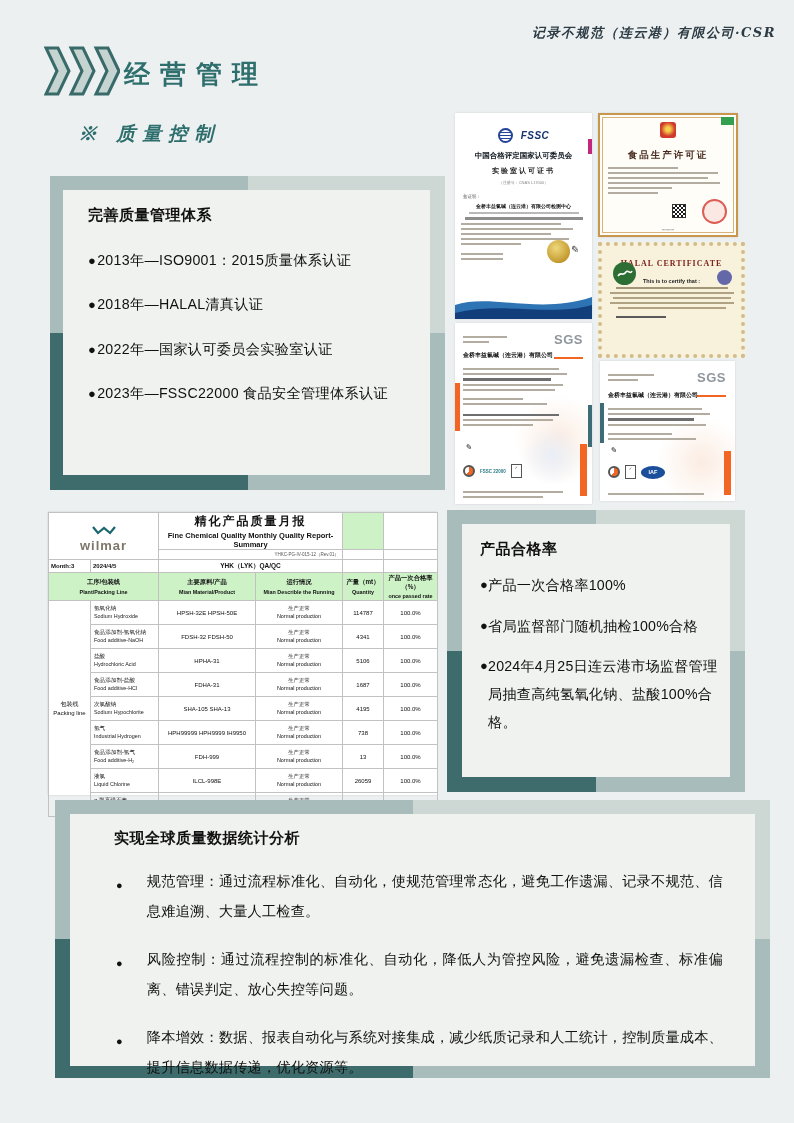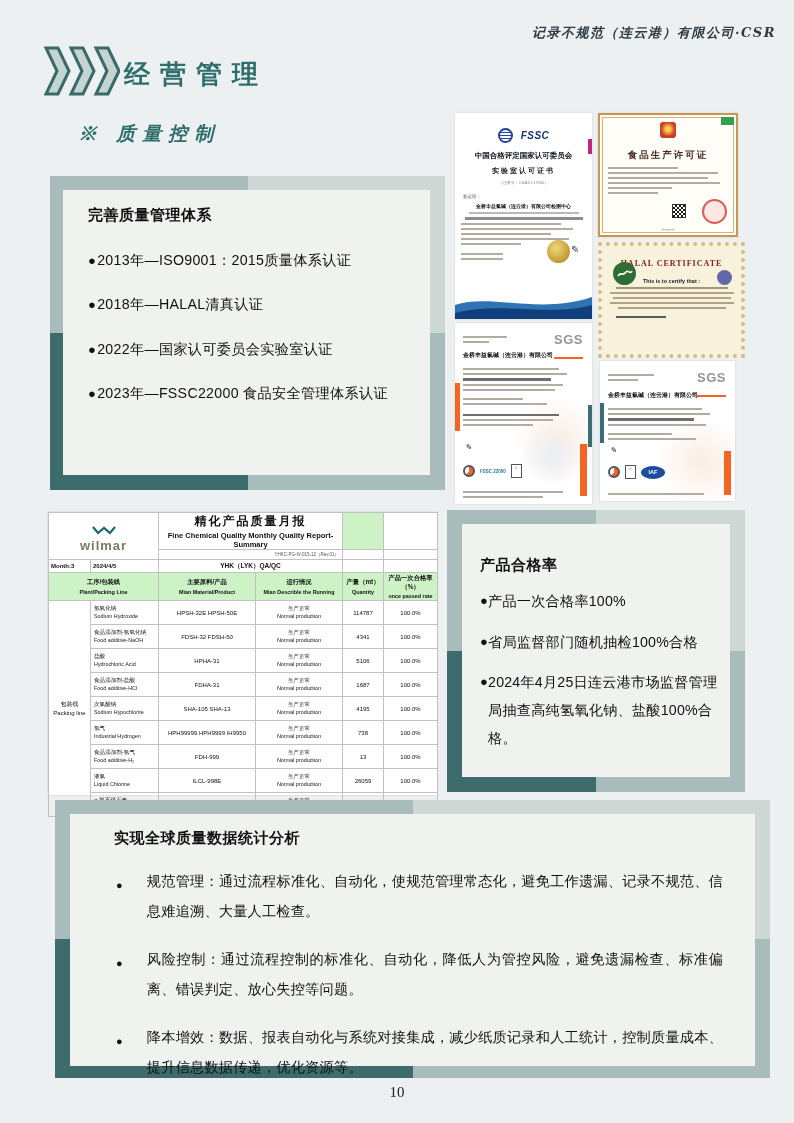--- a/index.html
+++ b/index.html
@@ -133,21 +133,21 @@
   .pe{font-size:5.4px;color:#222;}
   .mat{text-align:center;font-size:5.8px;}
   .st{text-align:center;line-height:1.35;}
   .st .s1{font-size:5.4px;}
   .st .s2{font-size:5.4px;}
   .qty,.rate{text-align:center;font-size:6.2px;}
   .green-empty{background:var(--green-hd,#ccf2c6);border-color:#6f6f6f;}
 
   
   .f2{left:447px;top:510px;width:298px;height:282px;}
-  .p2{left:462px;top:524px;width:268px;height:253px;padding:32px 12px 0 18px;box-sizing:border-box;}
+  .p2{left:462px;top:524px;width:268px;height:253px;padding:16px 12px 0 18px;box-sizing:border-box;}
   .pr-item{display:flex;margin-top:13px;font-size:14.2px;line-height:1.95;letter-spacing:0.2px;}
   .pr-item .blt{flex:0 0 auto;margin-right:0;}
 
   
   .f3{left:55px;top:800px;width:715px;height:278px;}
   .p3{left:70px;top:814px;width:685px;height:252px;padding:15px 32px 0 44px;box-sizing:border-box;}
   .an-item{display:flex;margin-top:19px;font-size:14.2px;line-height:2.08;letter-spacing:0.2px;text-align:justify;}
   .an-blt{flex:0 0 auto;font-size:11px;margin:7px 24px 0 2px;}
 
   .page-no{position:absolute;left:0;right:0;top:1084px;text-align:center;
@@ -531,14 +531,13 @@
     <div class="an-item">
         <span class="an-blt">●</span>
         <span>风险控制：通过流程控制的标准化、自动化，降低人为管控风险，避免遗漏检查、标准偏离、错误判定、放心失控等问题。</span>
       </div>
     <div class="an-item">
         <span class="an-blt">●</span>
         <span>降本增效：数据、报表自动化与系统对接集成，减少纸质记录和人工统计，控制质量成本、提升信息数据传递，优化资源等。</span>
       </div>
   </div>
 
-  <div class="page-no">10</div>
 </div>
 
 </body></html>

